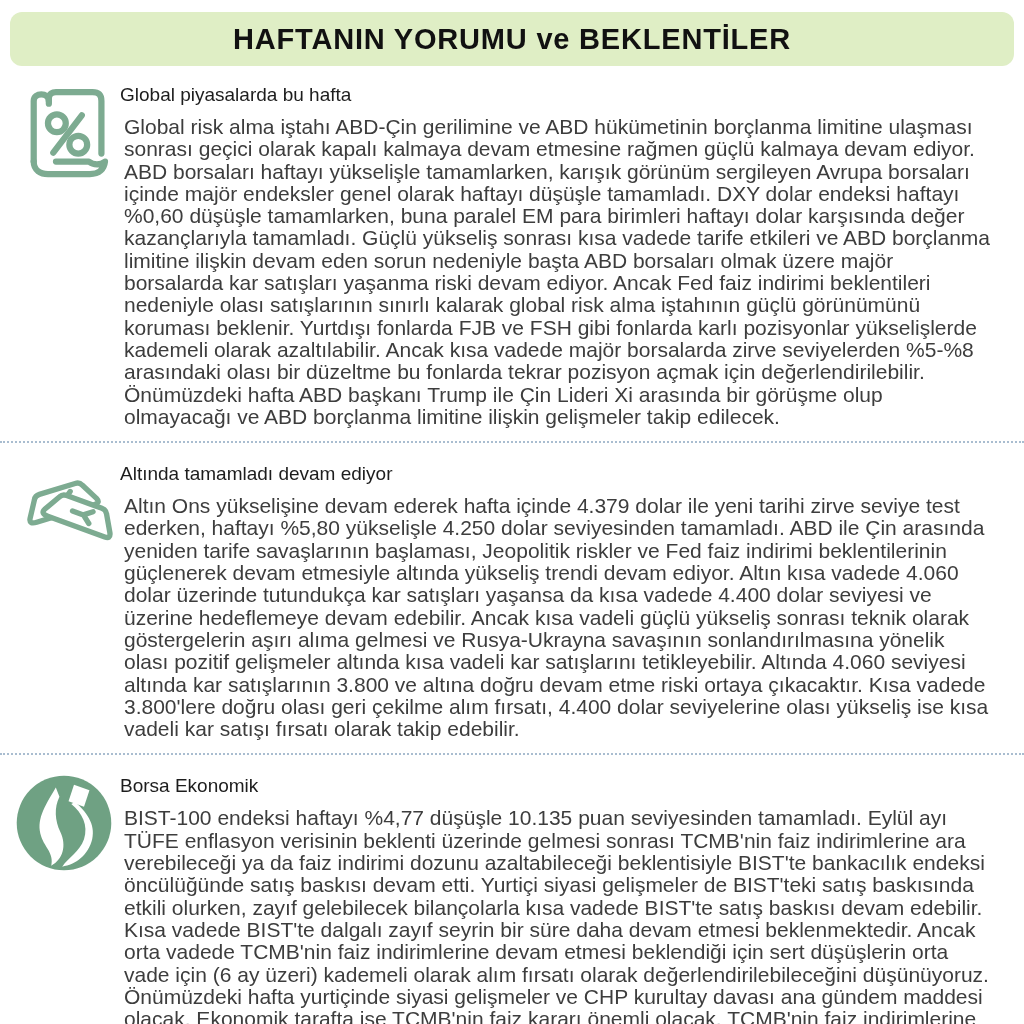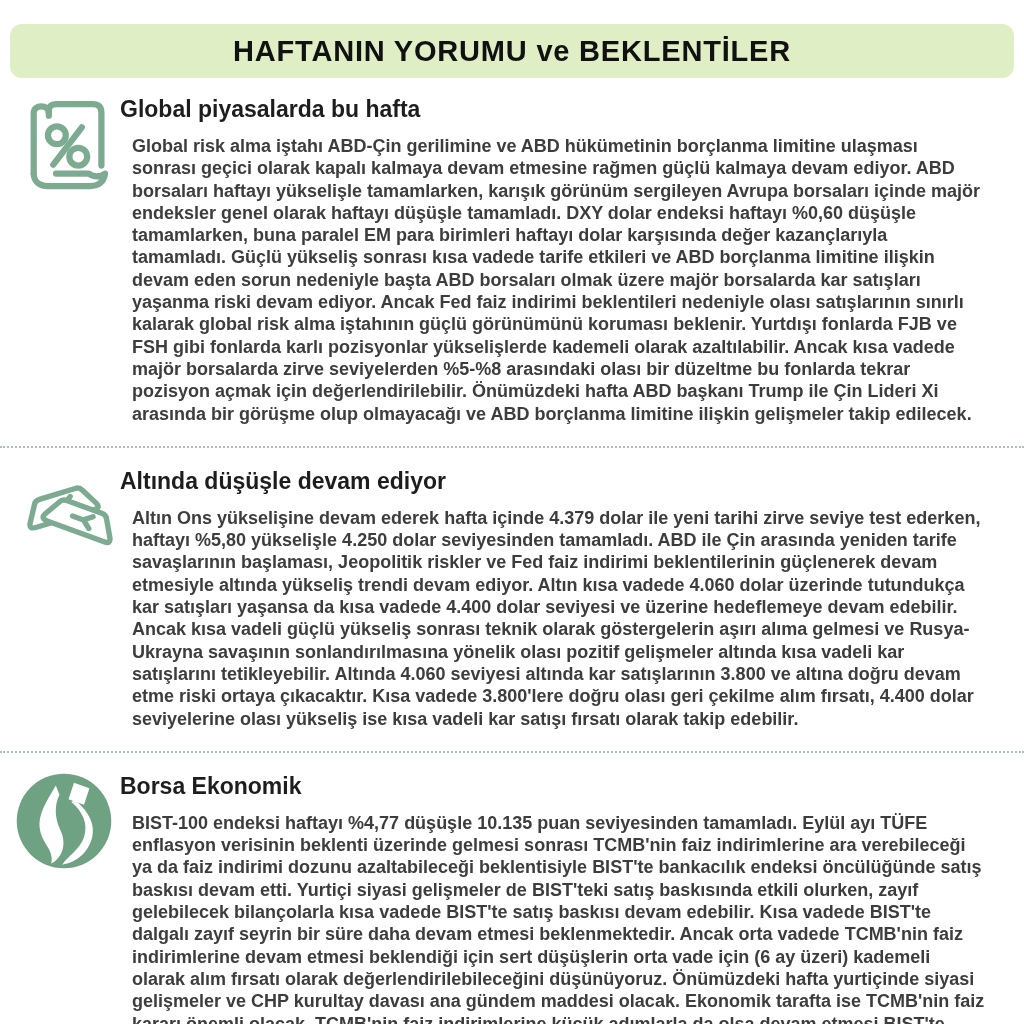--- a/index.html
+++ b/index.html
@@ -2,34 +2,34 @@
 <html lang="tr"><head>
 <meta charset="utf-8">
 <style>
   html,body{margin:0;padding:0;}
   body{
     width:1024px;height:1024px;background:#ffffff;overflow:hidden;
     font-family:"Liberation Sans", sans-serif;
     -webkit-font-smoothing:antialiased;
   }
   .header{
-    margin:24px 10px 6px 10px;height:54px;background:#dfeec5;border-radius:12px;
+    margin:12px 10px 6px 10px;height:54px;background:#dfeec5;border-radius:12px;
     display:flex;align-items:center;justify-content:center;
   }
   .header h1{
     margin:0;font-size:29px;font-weight:bold;color:#111111;letter-spacing:0.8px;
   }
   .section{display:flex;align-items:flex-start;padding:6px 26px 0 8px;}
   .icon-col{width:112px;flex:none;display:flex;justify-content:center;padding-top:4px;}
   .text-col{flex:1;min-width:0;}
   .sec-heading{
-    margin:6px 0 10px 0;font-size:23px;font-weight:bold;color:#1d1d1d;
+    margin:6px 0 10px 0;font-size:19px;font-weight:normal;color:#1d1d1d;
   }
   .sec-body{
-    margin:12px;font-size:18px;line-height:22.3px;color:#3d3d3d;text-align:left;font-weight:bold;
+    margin:4px;font-size:21px;line-height:22.3px;color:#3d3d3d;text-align:left;
   }
   .sep{
     border:0;border-top:2px dotted #a9bdd0;margin:9px 0 8px 0;height:0;
   }
   .lineicon{stroke:#7dab91;fill:none;stroke-width:7;stroke-linecap:round;stroke-linejoin:round;}
   .lineicon2{stroke:#7dab91;fill:none;stroke-width:6;stroke-linecap:round;stroke-linejoin:round;}
 </style>
 </head>
 <body>
 
@@ -65,21 +65,21 @@
         <path d="M4 27 L15 8 Q17 4 22 4 L64 4 Q69 4 71 8 L82 27 Q85 33 78 33 L10 33 Q1 33 4 27 Z"></path>
         <path d="M34 18 L47 18 M47 18 L56 11 M47 18 L56 25"></path>
       </g>
       <g class="lineicon2" transform="translate(30 40) rotate(20 43 18)">
         <path d="M4 27 L15 8 Q17 4 22 4 L64 4 Q69 4 71 8 L82 27 Q85 33 78 33 L10 33 Q1 33 4 27 Z" fill="#ffffff"></path>
         <path d="M34 18 L47 18 M47 18 L56 11 M47 18 L56 25"></path>
       </g>
     </svg>
   </div>
   <div class="text-col">
-    <h3 class="sec-heading">Altında düşüşle devam ediyor</h3>
+    <h3 class="sec-heading">Altında tamamladı devam ediyor</h3>
     <p class="sec-body">Altın Ons yükselişine devam ederek hafta içinde 4.379 dolar ile yeni tarihi zirve seviye test ederken, haftayı %5,80 yükselişle 4.250 dolar seviyesinden tamamladı. ABD ile Çin arasında yeniden tarife savaşlarının başlaması, Jeopolitik riskler ve Fed faiz indirimi beklentilerinin güçlenerek devam etmesiyle altında yükseliş trendi devam ediyor. Altın kısa vadede 4.060 dolar üzerinde tutundukça kar satışları yaşansa da kısa vadede 4.400 dolar seviyesi ve üzerine hedeflemeye devam edebilir. Ancak kısa vadeli güçlü yükseliş sonrası teknik olarak göstergelerin aşırı alıma gelmesi ve Rusya-Ukrayna savaşının sonlandırılmasına yönelik olası pozitif gelişmeler altında kısa vadeli kar satışlarını tetikleyebilir. Altında 4.060 seviyesi altında kar satışlarının 3.800 ve altına doğru devam etme riski ortaya çıkacaktır. Kısa vadede 3.800'lere doğru olası geri çekilme alım fırsatı, 4.400 dolar seviyelerine olası yükseliş ise kısa vadeli kar satışı fırsatı olarak takip edebilir.</p>
   </div>
 </div>
 
 <hr class="sep">
 
 <div class="section">
   <div class="icon-col">
     <svg width="100" height="100" viewBox="0 0 110 110">
       <circle cx="55" cy="55" r="52" fill="#6fa183"></circle>

